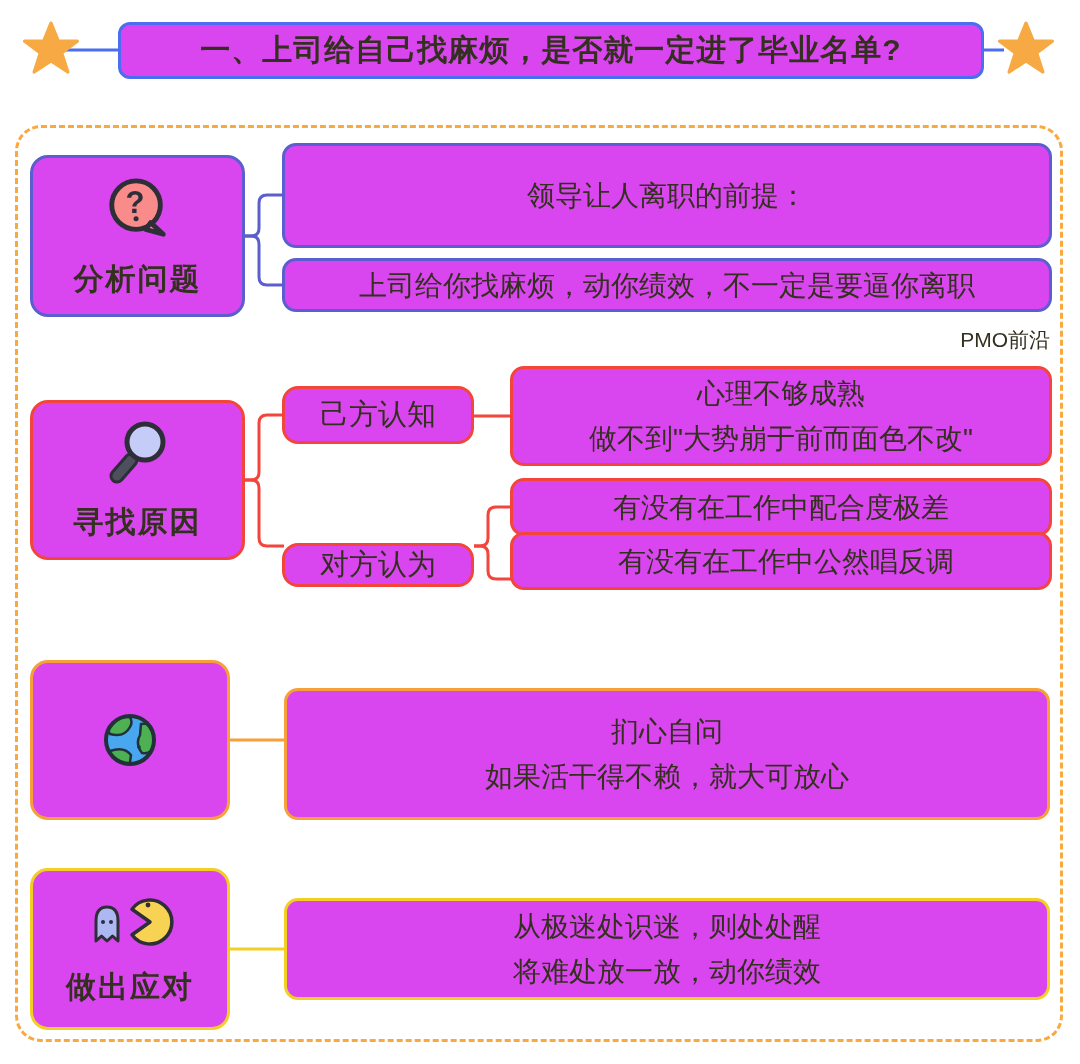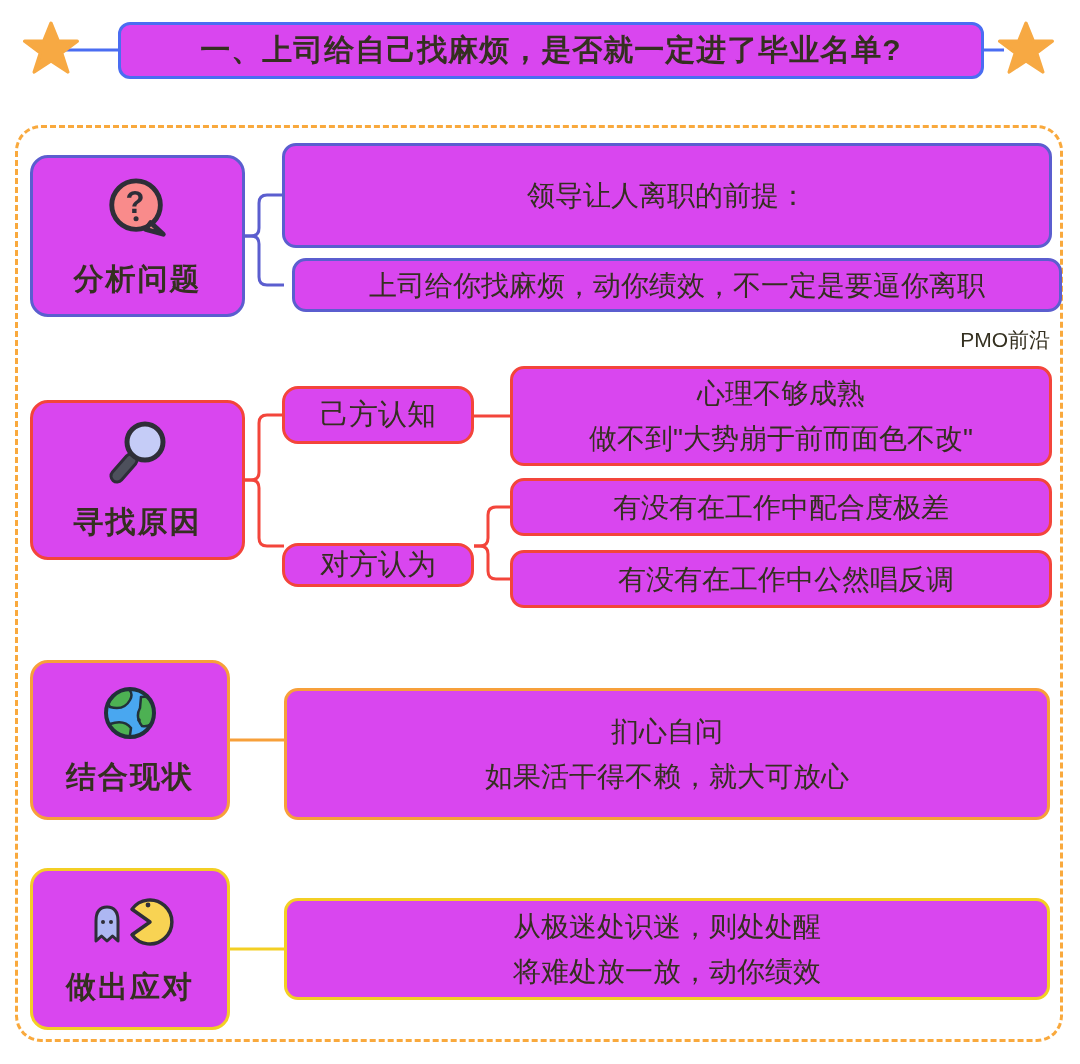--- a/index.html
+++ b/index.html
@@ -37,30 +37,30 @@
   .leaf   { border-radius:14px; font-size:28px; font-weight:500; line-height:45px; }
   .branch { border-radius:16px; font-size:29px; font-weight:500; }
 
   .c-purple { border:3px solid #5b5ecf; }
   .c-red    { border:3px solid #f3453b; }
   .c-orange { border:3px solid #f7a03a; }
   .c-yellow { border:3px solid #f3cf24; }
 
   .p1 { left:30px; top:155px; width:215px; height:162px; }
   .l1a { left:282px; top:143px; width:770px; height:105px; }
-  .l1b { left:282px; top:258px; width:770px; height:54px;margin-left:10px; }
+  .l1b { left:282px; top:258px; width:770px; height:54px; }
   .watermark { position:absolute; left:810px; top:326px; width:240px;
                text-align:right; font-size:21px; font-weight:500; z-index:2; }
 
   .p2 { left:30px; top:400px; width:215px; height:160px; }
   .b2a { left:282px; top:386px; width:192px; height:58px; }
   .b2b { left:282px; top:543px; width:192px; height:44px; }
   .l2a { left:510px; top:366px; width:542px; height:100px; }
   .l2b { left:510px; top:478px; width:542px; height:58px; }
-  .l2c { left:510px; top:550px; width:542px; height:58px;padding-left:10px; }
+  .l2c { left:510px; top:532px; width:542px; height:58px;padding-left:10px; }
 
   .p3 { left:30px; top:660px; width:200px; height:160px; }
   .l3 { left:284px; top:688px; width:766px; height:132px; }
 
   .p4 { left:30px; top:868px; width:200px; height:162px; }
   .l4 { left:284px; top:898px; width:766px; height:102px; }
 
   .icon-wrap { display:flex; align-items:center; justify-content:center; }
 </style>
 </head>
@@ -158,21 +158,20 @@
       <circle cx="30" cy="30" r="24" fill="#49a7f0"></circle>
       <g clip-path="url(#gclip)" fill="#4db153" stroke="#22303a" stroke-width="2.5">
         <path d="M18 2 Q36 6 30 17 Q24 28 10 24 L3 12 Z"></path>
         <path d="M41 14 Q58 12 57 30 Q54 45 42 43 Q35 34 40 25 Z"></path>
         <path d="M10 41 Q24 36 31 45 L29 59 L6 55 Z"></path>
       </g>
       <circle cx="30" cy="30" r="24" fill="none" stroke="#22303a" stroke-width="4"></circle>
       <circle cx="39" cy="37" r="1.8" fill="#22303a"></circle>
     </svg>
   </span>
-  <span>结合现状</span>
 </div>
 <div class="box leaf c-orange l3">
   <div>扪心自问</div>
   <div>如果活干得不赖，就大可放心</div>
 </div>
 
 <div class="box parent c-yellow p4">
   <span class="icon-wrap">
     <svg width="96" height="62" viewBox="0 0 96 62">
       <path d="M14 50 V30 Q14 16 25 16 Q36 16 36 30 V50 L30.5 45 L25 50 L19.5 45 Z" fill="#adb7f2" stroke="#2e2e38" stroke-width="3" stroke-linejoin="round"></path>

